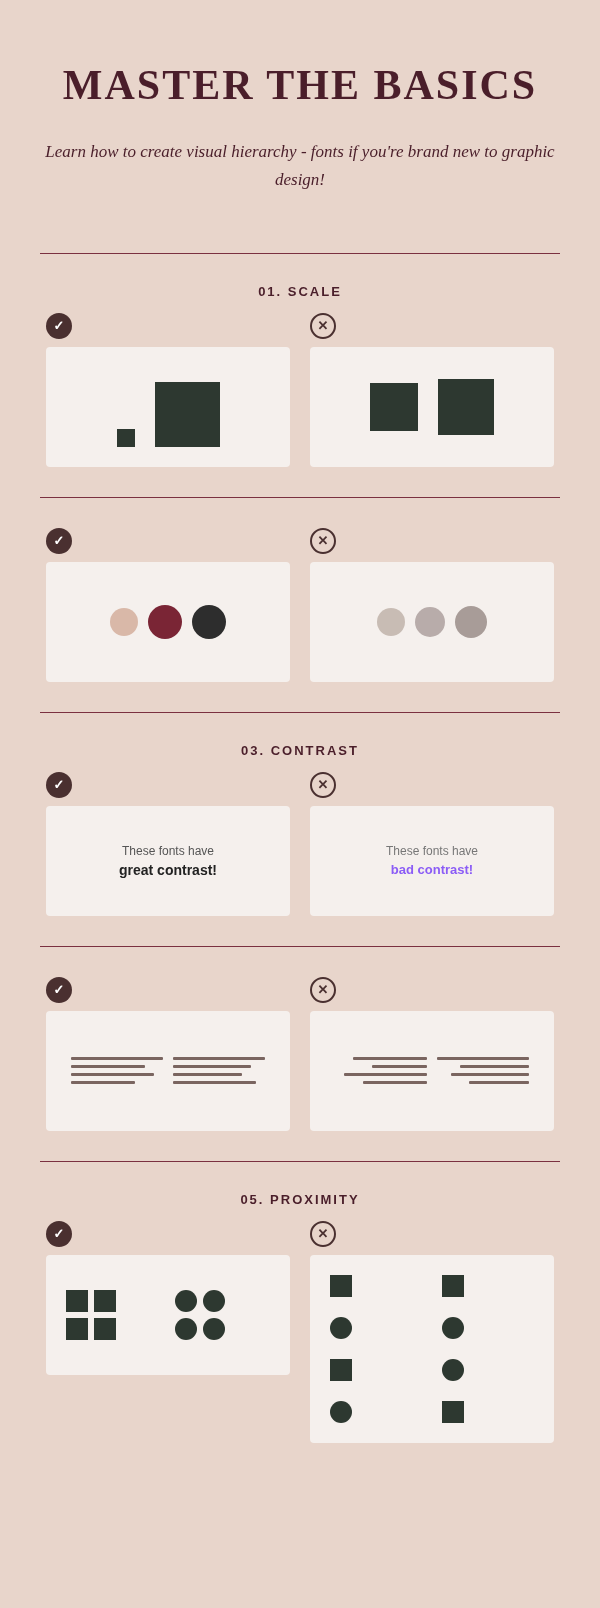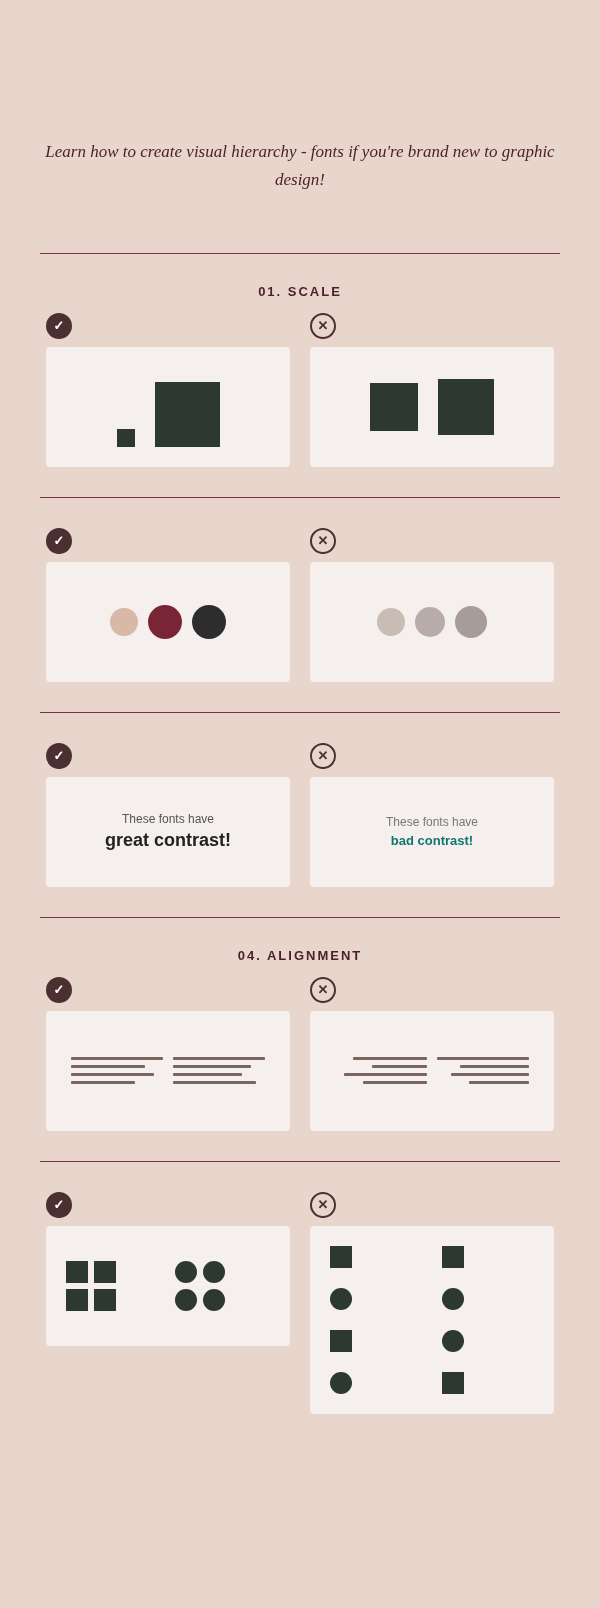--- a/index.html
+++ b/index.html
@@ -201,38 +201,38 @@
     }
 
     .contrast-text-regular {
       font-size: 12px;
       color: #555;
       text-align: center;
       font-family: Arial, sans-serif;
     }
 
     .contrast-text-bold {
-      font-size: 18px;
+      font-size: 14px;
       font-weight: 900;
       color: #222;
       text-align: center;
       font-family: Arial, sans-serif;
     }
 
     .contrast-text-bad {
       font-size: 12px;
       color: #777;
       text-align: center;
       font-family: Arial, sans-serif;
     }
 
     .contrast-text-bad-bold {
       font-size: 13px;
       font-weight: 700;
-      color: #0f766e;
+      color: #8b5cf6;
       text-align: left;
       font-family: Arial, sans-serif;
     }
 
     
     .align-card {
       flex-direction: column;
       gap: 6px;
       align-items: flex-start;
       padding: 20px 25px;
@@ -296,21 +296,21 @@
       gap: 20px;
       padding: 20px;
     }
   </style>
 </head>
 <body>
 
 <div class="page-wrapper">
 
   <h1 class="main-title">
-    <br>
+    <span>MASTER THE BASICS</span><br>
   </h1>
 
   <p class="subtitle">Learn how to create visual hierarchy - fonts if you're brand new to graphic design!</p>
 
   <div class="divider"></div>
   <div class="section">
     <div class="section-title">01. SCALE</div>
     <div class="examples-row">
 
       <div class="example-box">
@@ -356,20 +356,21 @@
             <div class="dot dot-gray3"></div>
           </div>
         </div>
       </div>
 
     </div>
   </div>
   <div class="divider"></div>
 
   <div class="section">
+    <div class="section-title">03. CONTRAST</div>
     <div class="examples-row">
 
       <div class="example-box">
         <div class="badge badge-good">✓</div>
         <div class="card contrast-card">
           <span class="contrast-text-regular">These fonts have</span>
           <span class="contrast-text-bold">great contrast!</span>
         </div>
       </div>
 
@@ -379,21 +380,20 @@
           <span class="contrast-text-bad">These fonts have</span>
           <span class="contrast-text-bad-bold">bad contrast!</span>
         </div>
       </div>
 
     </div>
   </div>
   <div class="divider"></div>
 
   <div class="section">
-    <div class="section-title">04. ALIGNMENT</div>
     <div class="examples-row">
 
       <div class="example-box">
         <div class="badge badge-good">✓</div>
         <div class="card align-card">
           <div class="align-column">
             <div class="align-sub">
               <div class="line-bar" style="width: 100%;"></div>
               <div class="line-bar" style="width: 80%;"></div>
               <div class="line-bar" style="width: 90%;"></div>
@@ -427,20 +427,21 @@
             </div>
           </div>
         </div>
       </div>
 
     </div>
   </div>
   <div class="divider"></div>
 
   <div class="section">
+    <div class="section-title">05. PROXIMITY</div>
     <div class="examples-row">
 
       <div class="example-box">
         <div class="badge badge-good">✓</div>
         <div class="card proximity-card">
 
           <div class="prox-group">
             <div class="prox-row">
               <div class="prox-square"></div>
               <div class="prox-square"></div>

